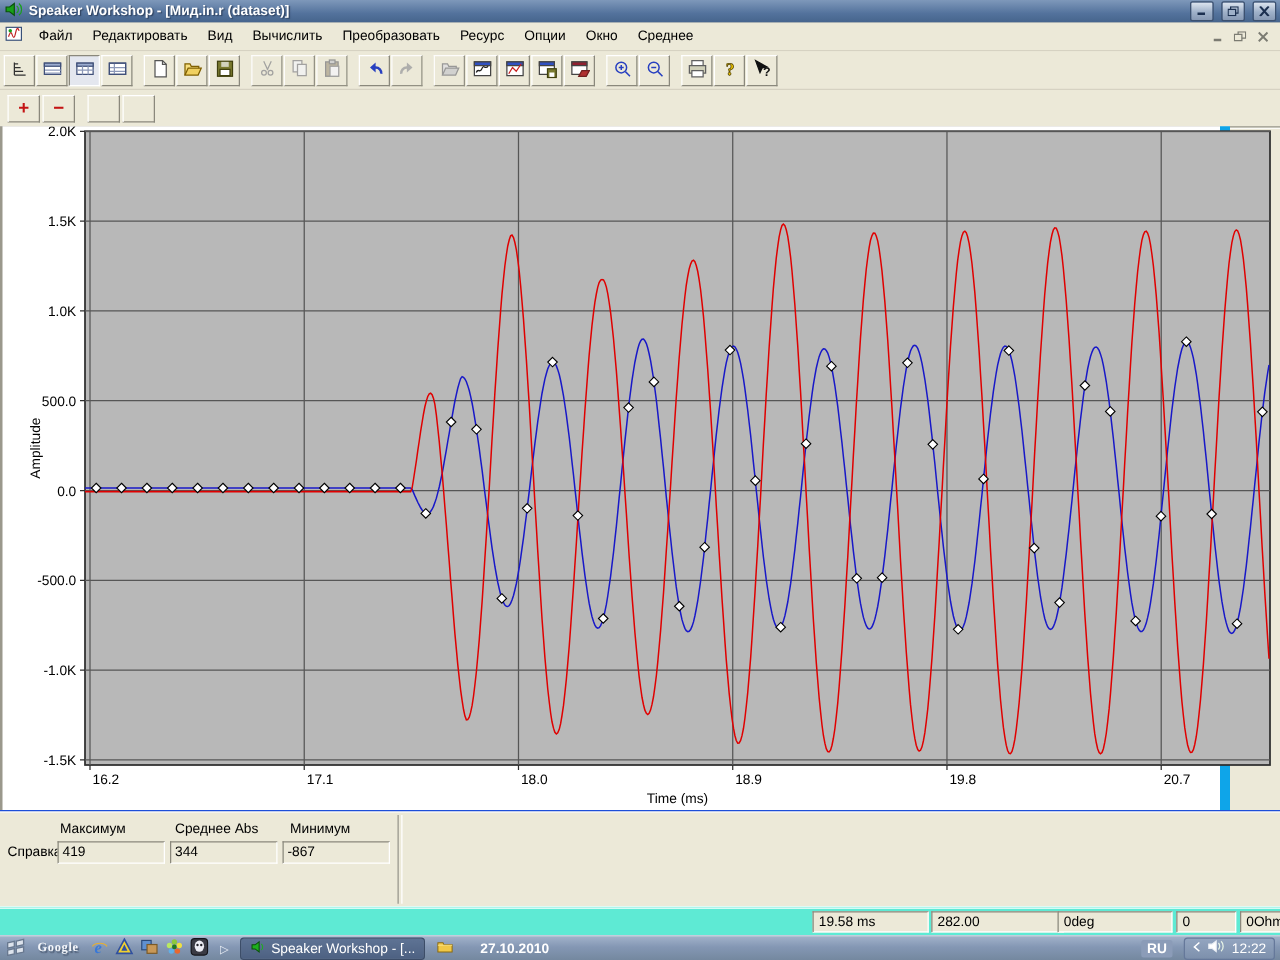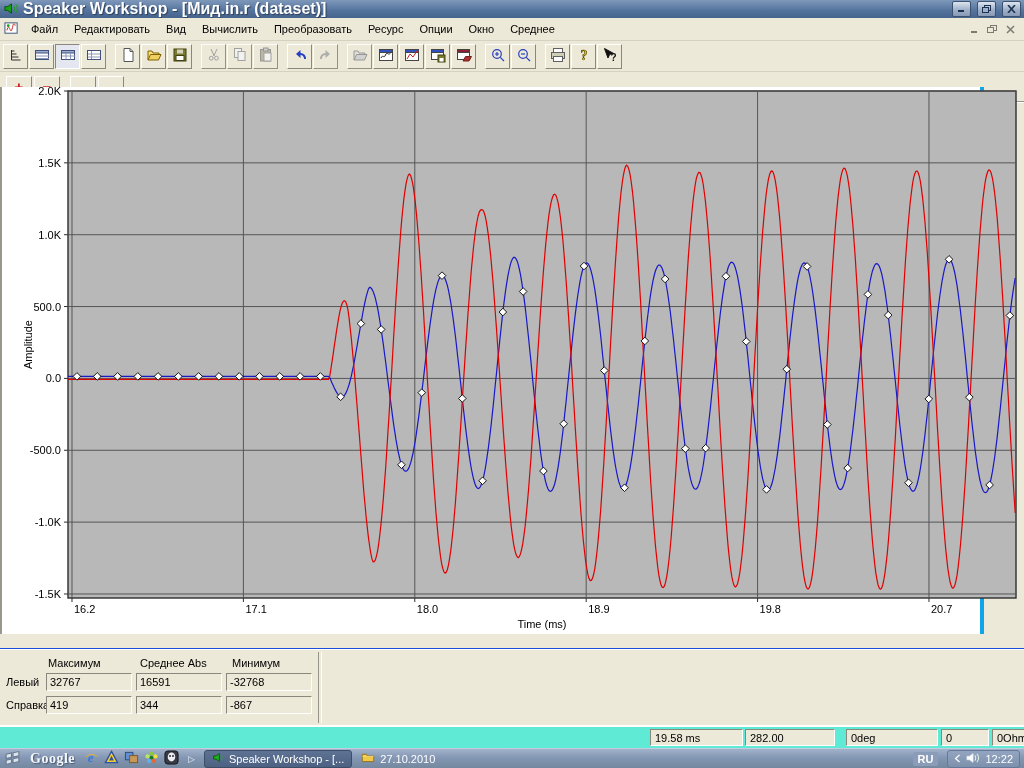--- a/index.html
+++ b/index.html
@@ -4,21 +4,21 @@
 <style>
   html,body{margin:0;padding:0;background:#555;}
   .screen{position:relative;width:1024px;height:768px;overflow:hidden;background:#ece9d8;
           font-family:"Liberation Sans",sans-serif;font-size:11px;color:#000;}
 
   
   .titlebar{position:absolute;left:0;top:0;right:0;height:18px;
     background:linear-gradient(#7e98ba,#53729c 60%,#46648c);
     display:flex;align-items:center;padding:0 3px;gap:5px;
     border-bottom:1px solid #32486a;}
-  .titlebar .title{color:#fff;font-weight:bold;font-size:16px;text-shadow:1px 1px 1px #2c3f5c;
+  .titlebar .title{color:#fff;font-weight:bold;font-size:11px;text-shadow:1px 1px 1px #2c3f5c;
     white-space:nowrap;flex:1;}
   .win-btn{width:17px;height:14px;border-radius:2px;border:1px solid #3c5170;
     background:linear-gradient(#dde5ef,#9fb1c9 55%,#8799b4);
     display:flex;align-items:center;justify-content:center;margin-left:1px;}
   .win-btn svg{display:block}
 
   
   .menubar{position:absolute;left:0;top:18px;right:0;height:22px;background:#ece9d8;
     display:flex;align-items:center;padding:0 2px;border-bottom:1px solid #d6d2c2;}
   .menu-item{padding:3px 8px;white-space:nowrap;}
@@ -37,22 +37,22 @@
     display:flex;align-items:center;justify-content:center;box-sizing:border-box;}
   .tbtn.pressed{border-color:#8a887c #fff #fff #8a887c;background:#e4e7ef;}
   .tbtn.disabled{opacity:.9}
   .tsep{width:8px;height:25px;}
   .tbtn2{width:26px;height:22px;background:#ece9d8;margin-right:2px;
     border:1px solid;border-color:#fff #8a887c #8a887c #fff;
     display:flex;align-items:center;justify-content:center;
     font-size:15px;font-weight:bold;color:#c41414;line-height:1;box-sizing:border-box;}
 
   
-  .chart-area{position:absolute;left:0;top:87px;width:984px;height:547px;background:#fff;
-    border-left:2px solid #9a988c;border-right:4px solid #0ea5e9;box-sizing:border-box;}
+  .chart-area{position:absolute;left:0;top:101px;width:984px;height:547px;background:#fff;
+    border-left:2px solid #9a988c;border-right:8px solid #0ea5e9;box-sizing:border-box;}
   .chart-area svg{display:block}
 
   
   .stats-panel{position:absolute;left:0;top:648px;right:0;height:77px;background:#ece9d8;
     border-top:1px solid #1d4ed8;box-shadow:inset 0 1px 0 #fff;}
   .stats-divider{position:absolute;left:318px;top:3px;bottom:3px;width:2px;
     border-left:1px solid #96958a;border-right:1px solid #fff;}
   .stats-grid{position:absolute;left:6px;top:6px;}
   .stats-row{display:flex;align-items:center;height:22px;margin-bottom:1px;}
   .stats-head{display:flex;height:16px;align-items:center;}
@@ -66,28 +66,28 @@
   .statusbar{position:absolute;left:0;top:725px;right:0;height:23px;background:#5eead4;
     border-top:1px solid #fff;box-shadow:inset 0 1px 0 #fff;}
   .status-cell{position:absolute;top:3px;height:17px;background:#ece9d8;
     border:1px solid;border-color:#8a887c #fff #fff #8a887c;
     display:flex;align-items:center;padding-left:4px;box-sizing:border-box;}
 
   
   .taskbar{position:absolute;left:0;top:748px;right:0;height:20px;
     background:linear-gradient(#a2b2ca,#8497b4 45%,#74889f);
     border-top:1px solid #c3cddd;display:flex;align-items:center;gap:9px;padding:0 4px;box-sizing:border-box;}
-  .google-logo{color:#f4f6fa;font-family:"Liberation Serif",serif;font-size:14px;font-weight:bold;
+  .google-logo{color:#f4f6fa;font-family:"Liberation Serif",serif;font-size:10px;font-weight:bold;
     text-shadow:1px 1px 1px #4c5c74;letter-spacing:.5px;}
   .ql-icons{display:flex;gap:5px;align-items:center;}
   .tb-chevron{color:#e8edf4;font-size:9px;}
   .task-button{height:16px;display:flex;align-items:center;gap:4px;padding:0 7px;border-radius:3px;
     background:linear-gradient(#5e7394,#4d6182);border:1px solid #3c4d68;color:#fff;max-width:160px;
     white-space:nowrap;overflow:hidden;}
-  .task-plain{display:flex;align-items:center;gap:5px;color:#fff;white-space:nowrap;}
+  .task-plain{display:flex;align-items:center;gap:21px;color:#fff;white-space:nowrap;font-weight:bold;}
   .tb-spacer{flex:1;}
   .lang-indicator{color:#fff;font-weight:bold;padding:1px 5px;background:#8b9cb8;border-radius:2px;}
   .tray{height:16px;display:flex;align-items:center;gap:5px;padding:0 6px;border-radius:3px;
     background:linear-gradient(#93a5c0,#7d90ac);border:1px solid #65789a;color:#fff;}
 </style>
 </head>
 <body>
 
 <div class="screen">
 
@@ -435,37 +435,31 @@
   <div class="stats-panel">
     <div class="stats-divider"></div>
     <div class="stats-grid">
       <div class="stats-head">
         <span class="stats-label"></span>
         <span class="stats-colhead">Максимум</span>
         <span class="stats-colhead">Среднее Abs</span>
         <span class="stats-colhead">Минимум</span>
       </div>
       <div class="stats-row">
-        <span class="stats-label">Левый</span>
-        <span class="stats-field">32767</span>
-        <span class="stats-field">16591</span>
-        <span class="stats-field">-32768</span>
-      </div>
-      <div class="stats-row">
         <span class="stats-label">Справка</span>
         <span class="stats-field">419</span>
         <span class="stats-field">344</span>
         <span class="stats-field">-867</span>
       </div>
     </div>
   </div>
 
   <div class="statusbar" id="statusbar">
       <span class="status-cell" style="left: 650px; width: 93px;">19.58 ms</span>
-      <span class="status-cell" style="left: 745px; width: 90px;">282.00</span>
+      <span class="status-cell" style="left: 745px; width: 106px;">282.00</span>
       <span class="status-cell" style="left: 846px; width: 92px;">0deg</span>
       <span class="status-cell" style="left: 941px; width: 48px;">0</span>
       <span class="status-cell" style="left: 992px; width: 78px;">0Ohms</span>
     </div>
 
   <div class="taskbar">
     <span>
       <svg width="17" height="15" viewBox="0 0 16 14">
           <g stroke="#68788f" fill="#dde3ec">
             <path d="M2 4l5-1.2v4L2 8z"></path>

